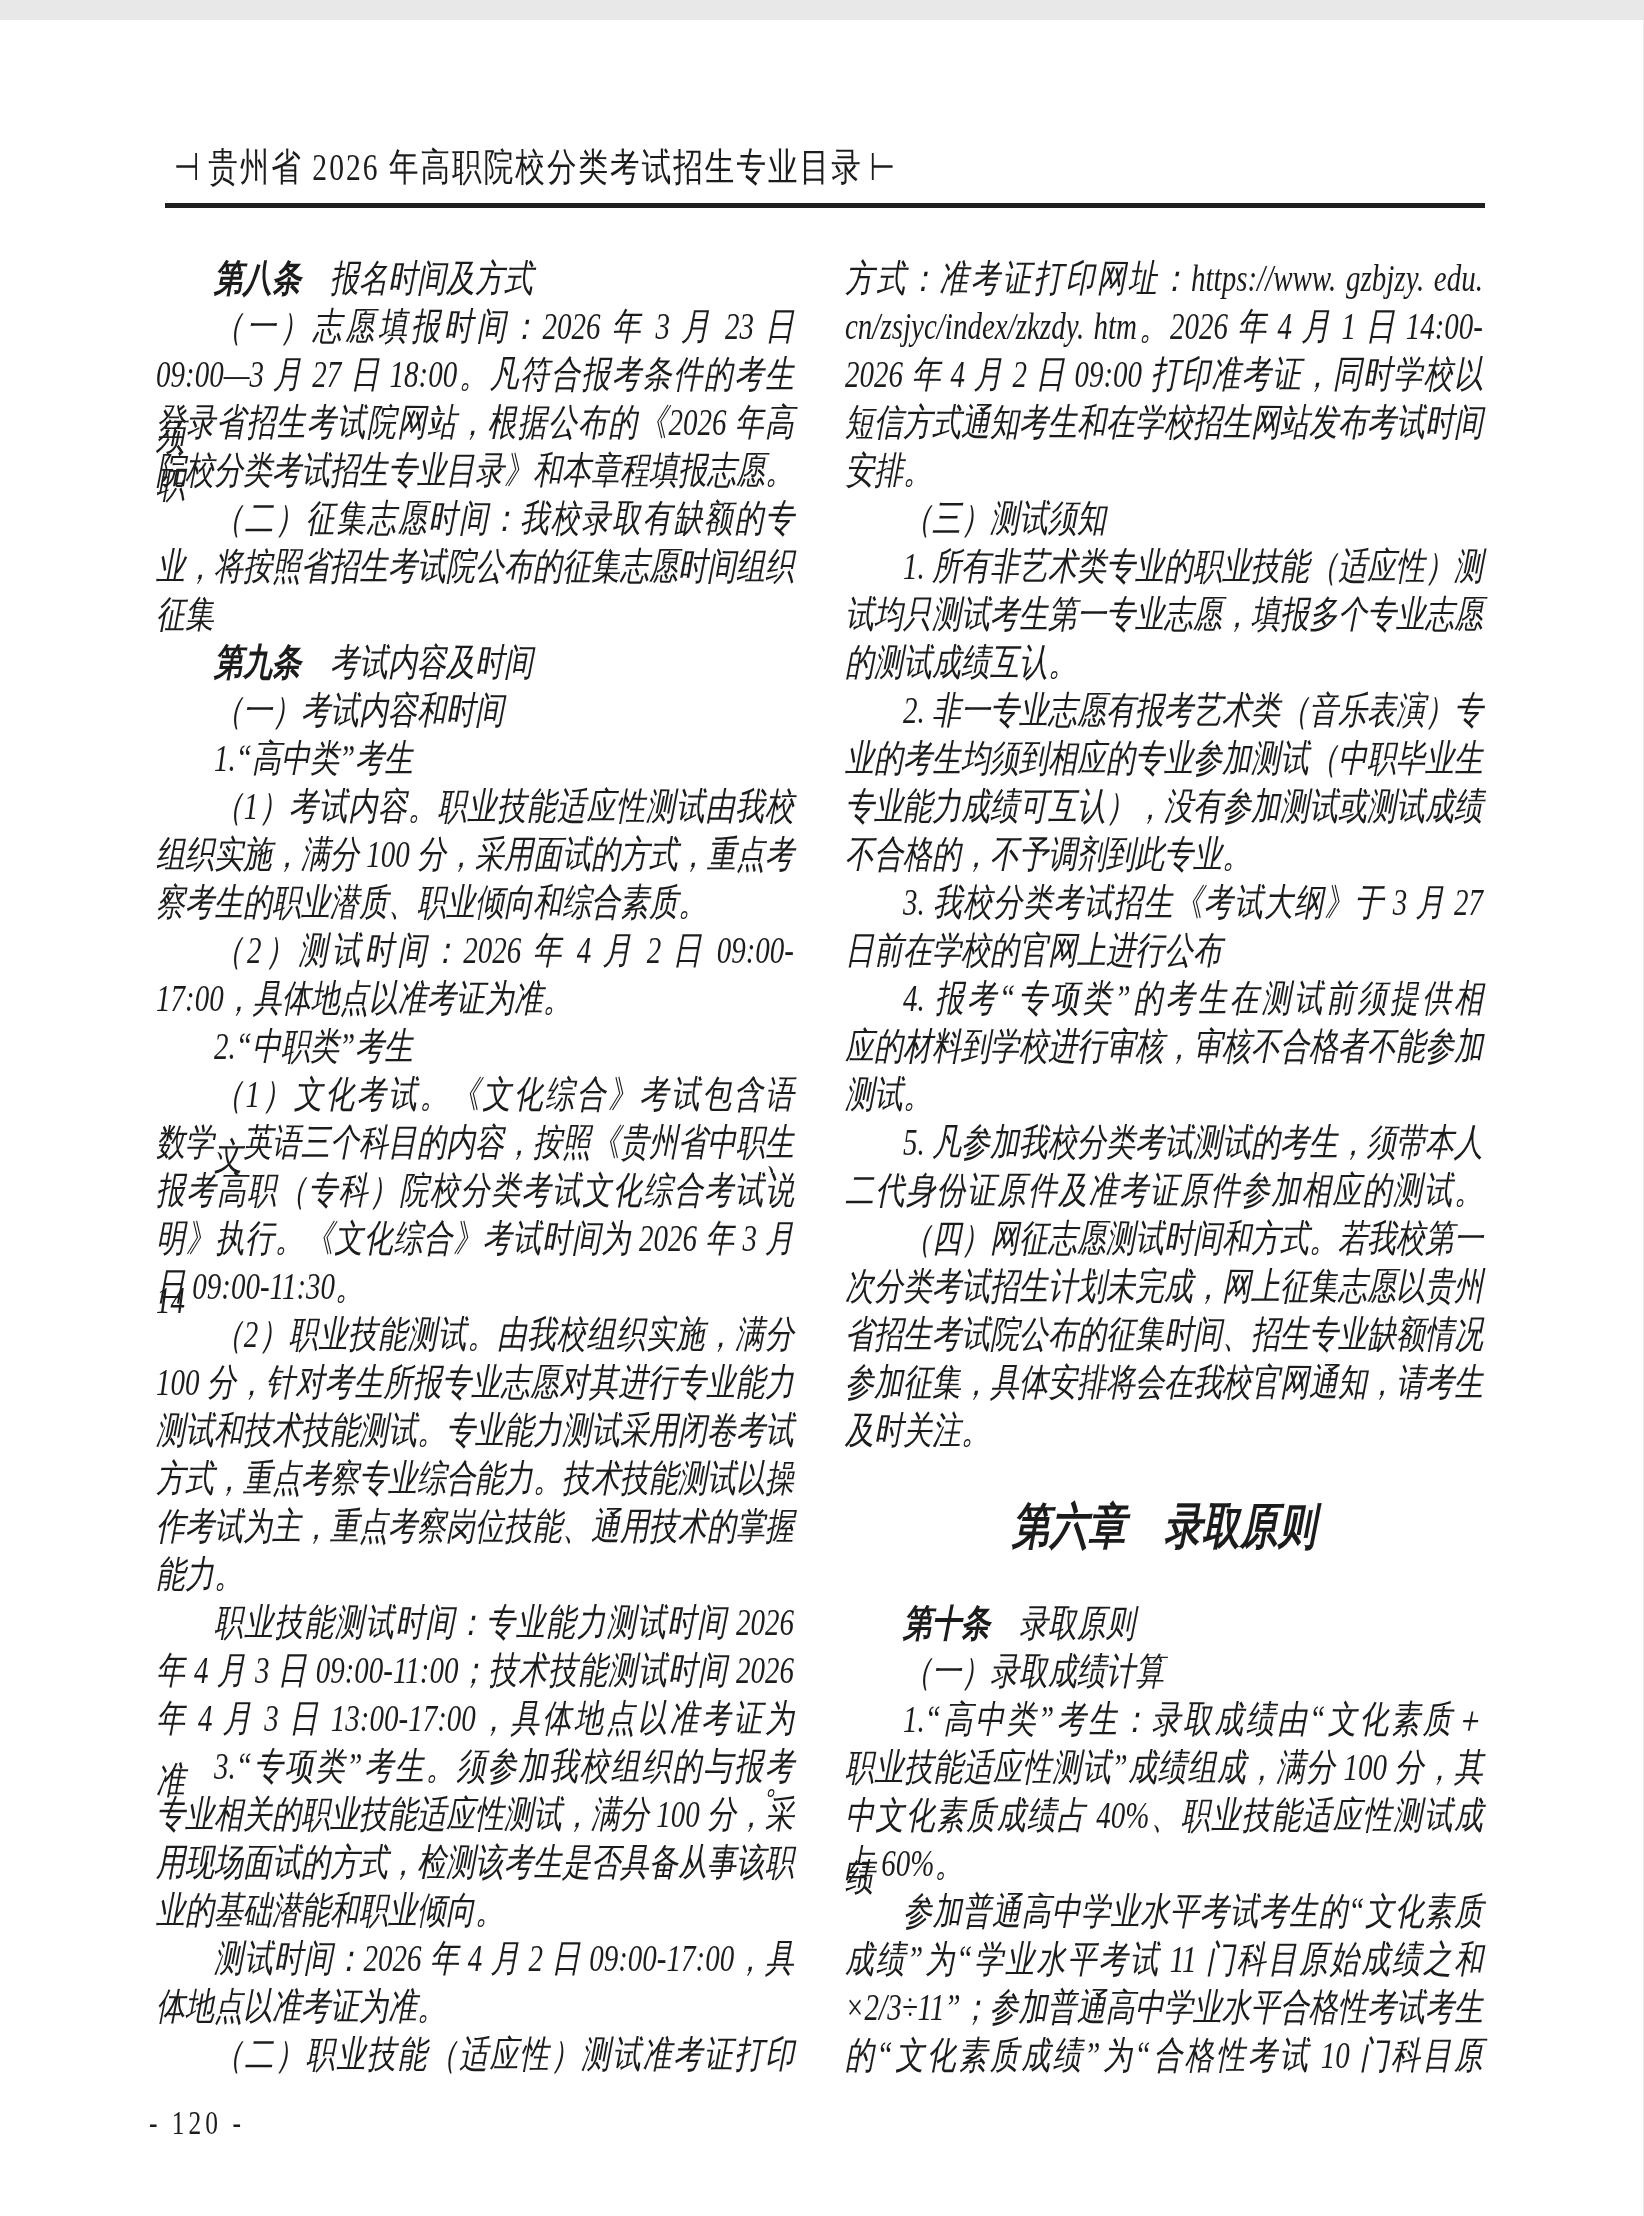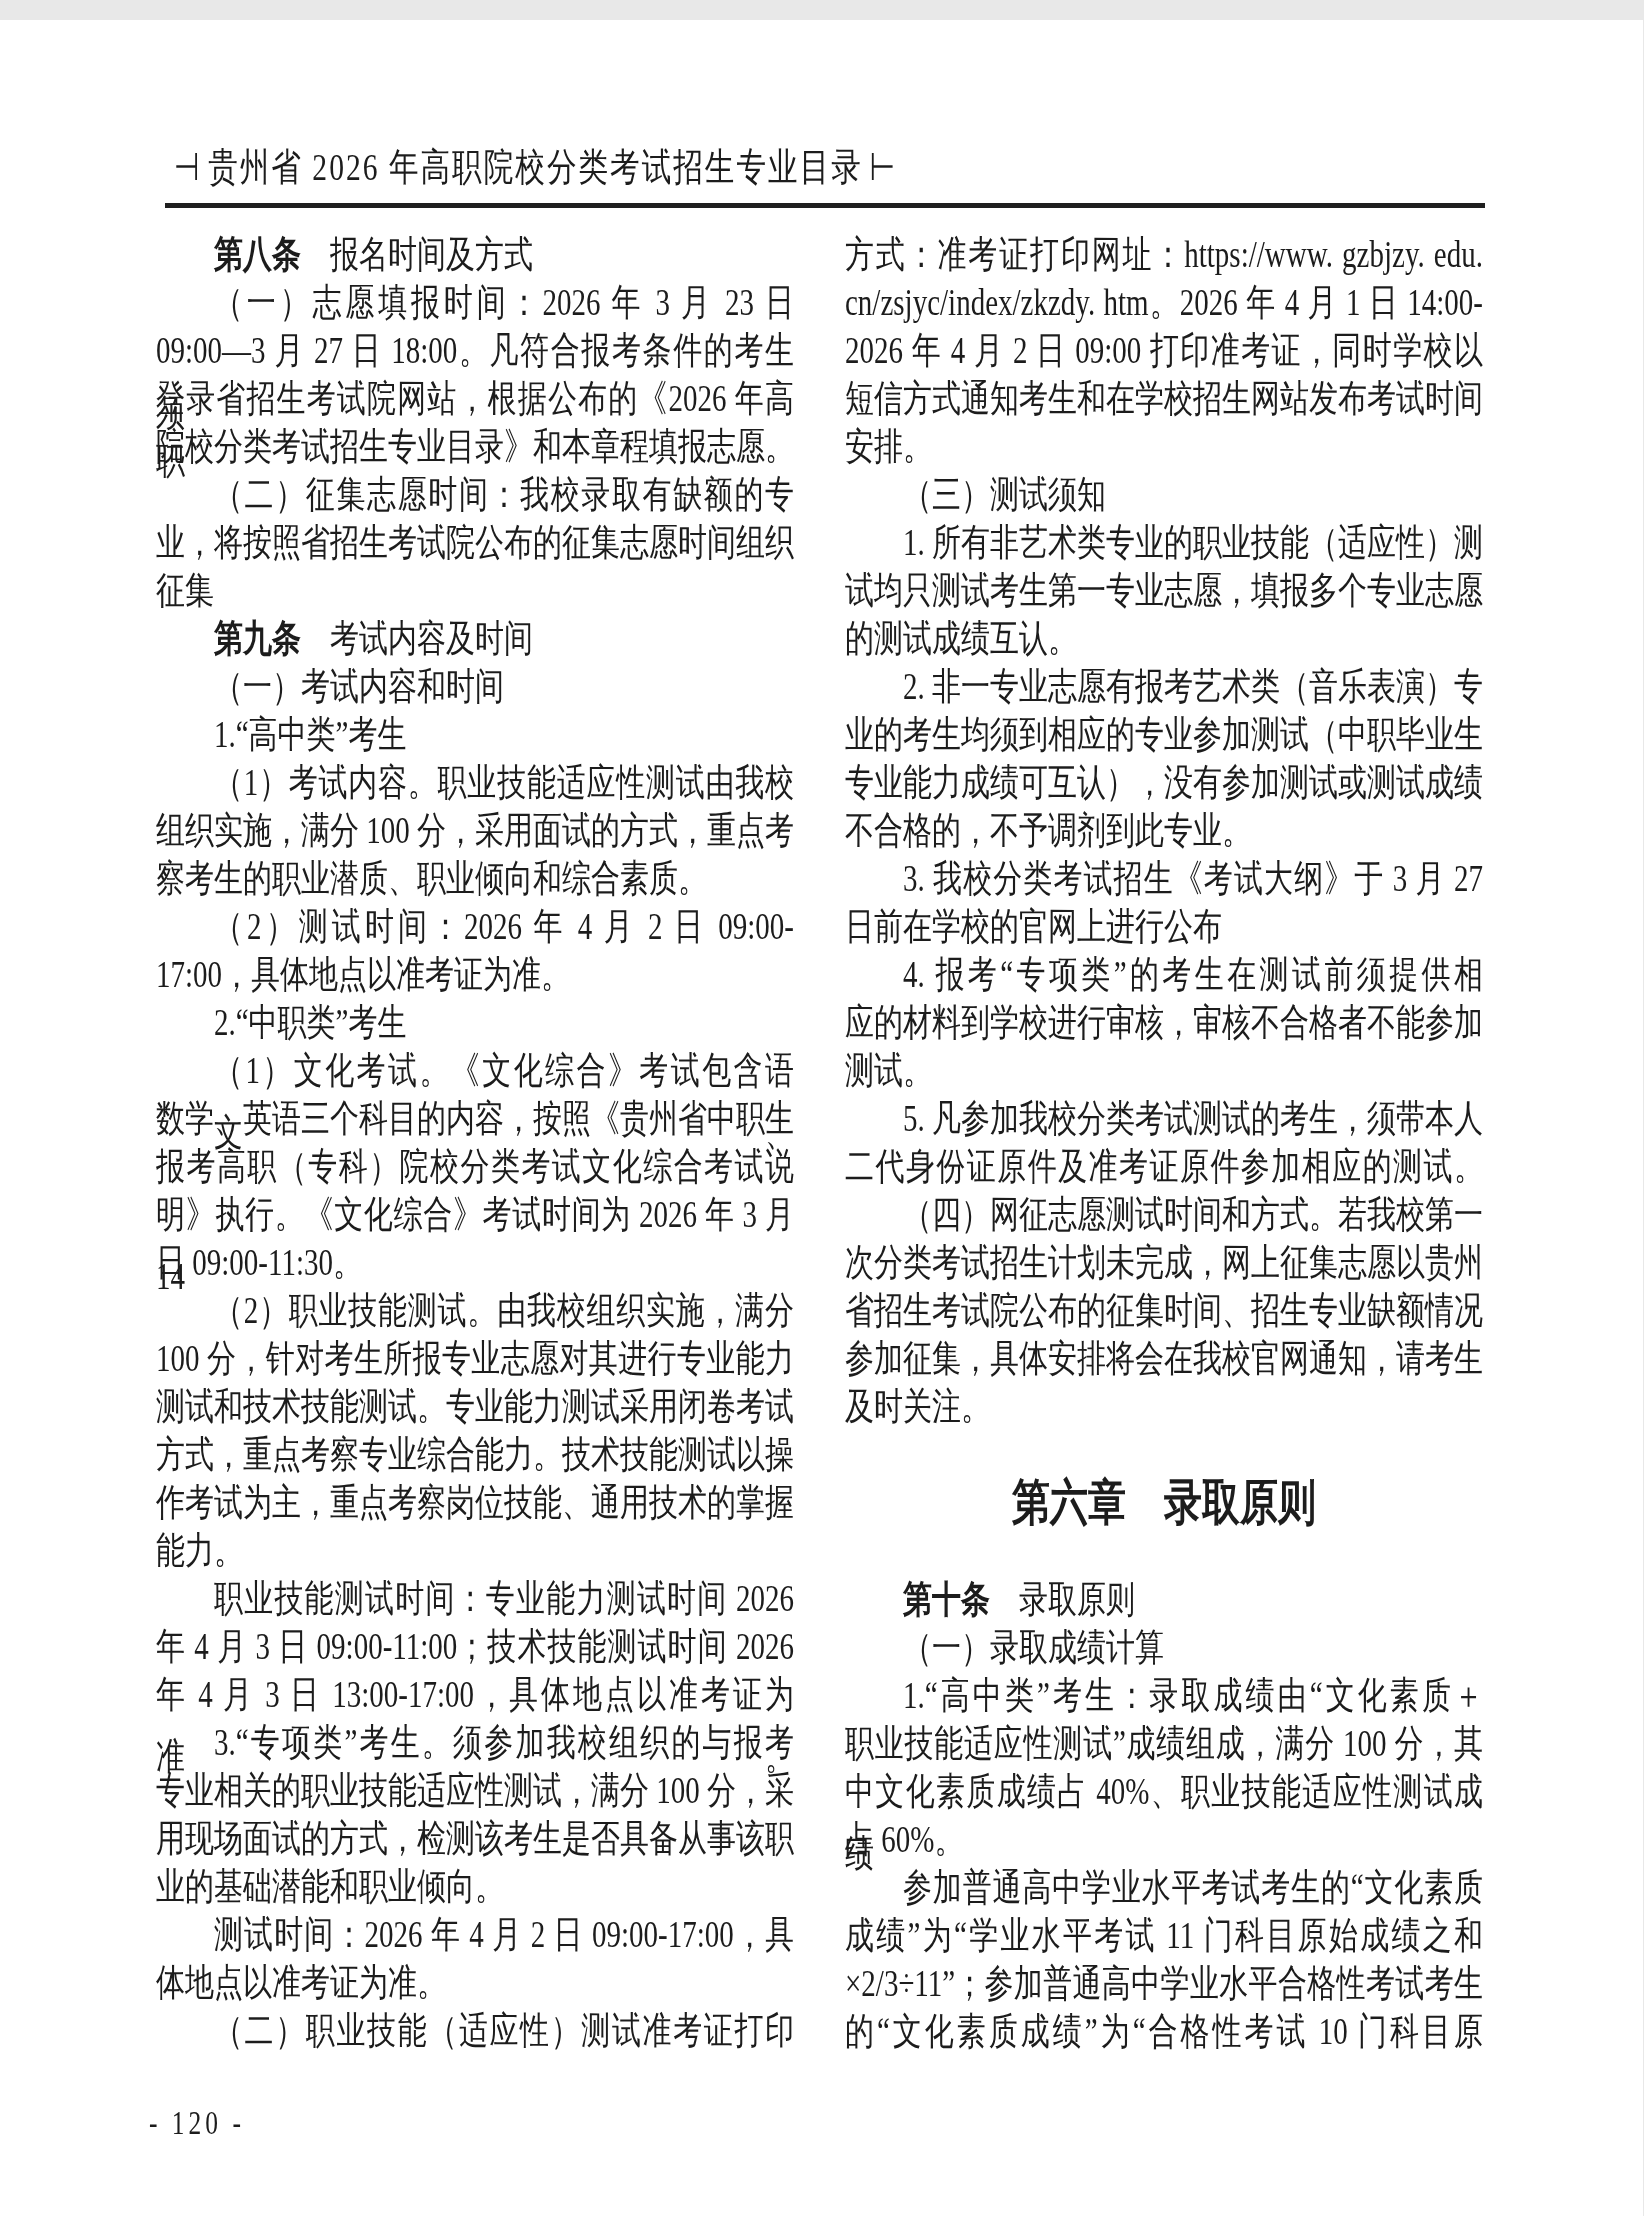--- a/index.html
+++ b/index.html
@@ -29,22 +29,23 @@
   }
   .header-rule{
     position:absolute;
     left:165px;top:183px;
     width:1320px;height:4.7px;
     background:#1f1f1f;
   }
   
   .col{
     position:absolute;
-    top:210px;
+    top:234px;
     width:638px;
+    font-style:italic;
   }
   .col.left{left:156px;}
   .col.right{left:845px;}
   .line{
     height:48px;
     line-height:48px;
     font-size:29px;
     white-space:nowrap;
     transform:scaleY(1.3);
     transform-origin:center;

